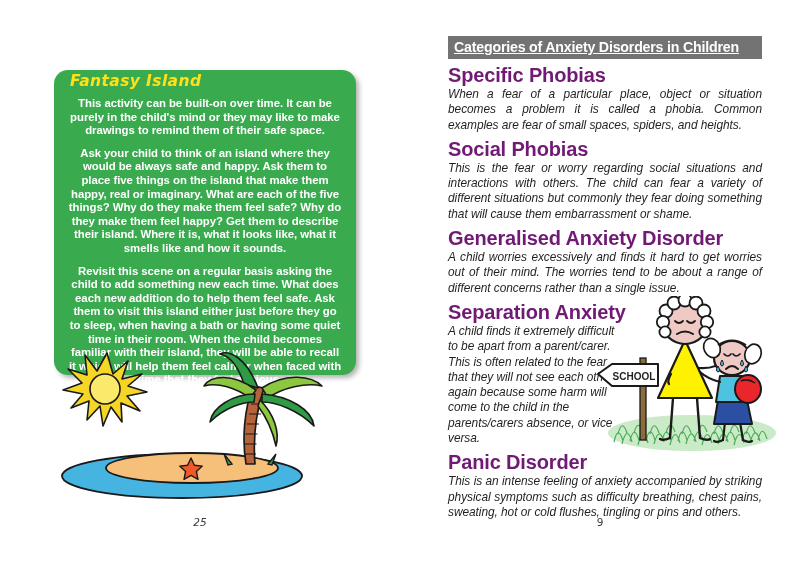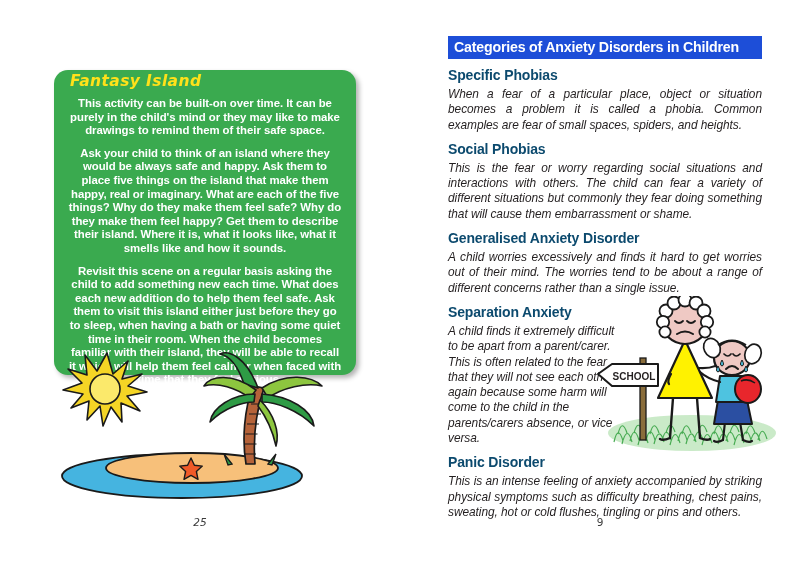--- a/index.html
+++ b/index.html
@@ -34,27 +34,27 @@
   .page-number{
     position:absolute;width:100%;text-align:center;
     font-size:10.5px;color:#3b3b3b;font-family:"DejaVu Sans",sans-serif;
   }
   #left-page .page-number{top:516px;left:0;font-style:italic;}
   #right-page .page-number{top:516px;left:0;}
 
   
   .section-banner{
     position:absolute;left:48px;top:36px;width:314px;height:23px;
-    background:#1d4ed8;color:#ffffff;font-weight:bold;font-size:14.2px;
+    background:#737373;color:#ffffff;font-weight:bold;font-size:14.2px;
     line-height:23px;padding-left:6px;box-sizing:border-box;
-    letter-spacing:-0.2px;white-space:nowrap;overflow:hidden;
+    letter-spacing:-0.2px;white-space:nowrap;overflow:hidden;text-decoration:underline;
   }
   .right-body{position:absolute;left:48px;top:66px;width:314px;}
   .sub-heading{
-    color:#0c4a6e;font-weight:bold;font-size:14px;line-height:19px;
+    color:#701a75;font-weight:bold;font-size:20px;line-height:19px;
     margin:7px 0 2px 0;letter-spacing:-0.15px;
   }
   .sub-heading.first{margin-top:0;}
   .body-text{
     color:#231f20;font-size:11.9px;line-height:15.3px;
     text-align:justify;margin:0 0 2px 0;letter-spacing:-0.05px;font-style:italic;
   }
   .body-text.narrow{width:170px;text-align:left;}
 
   

